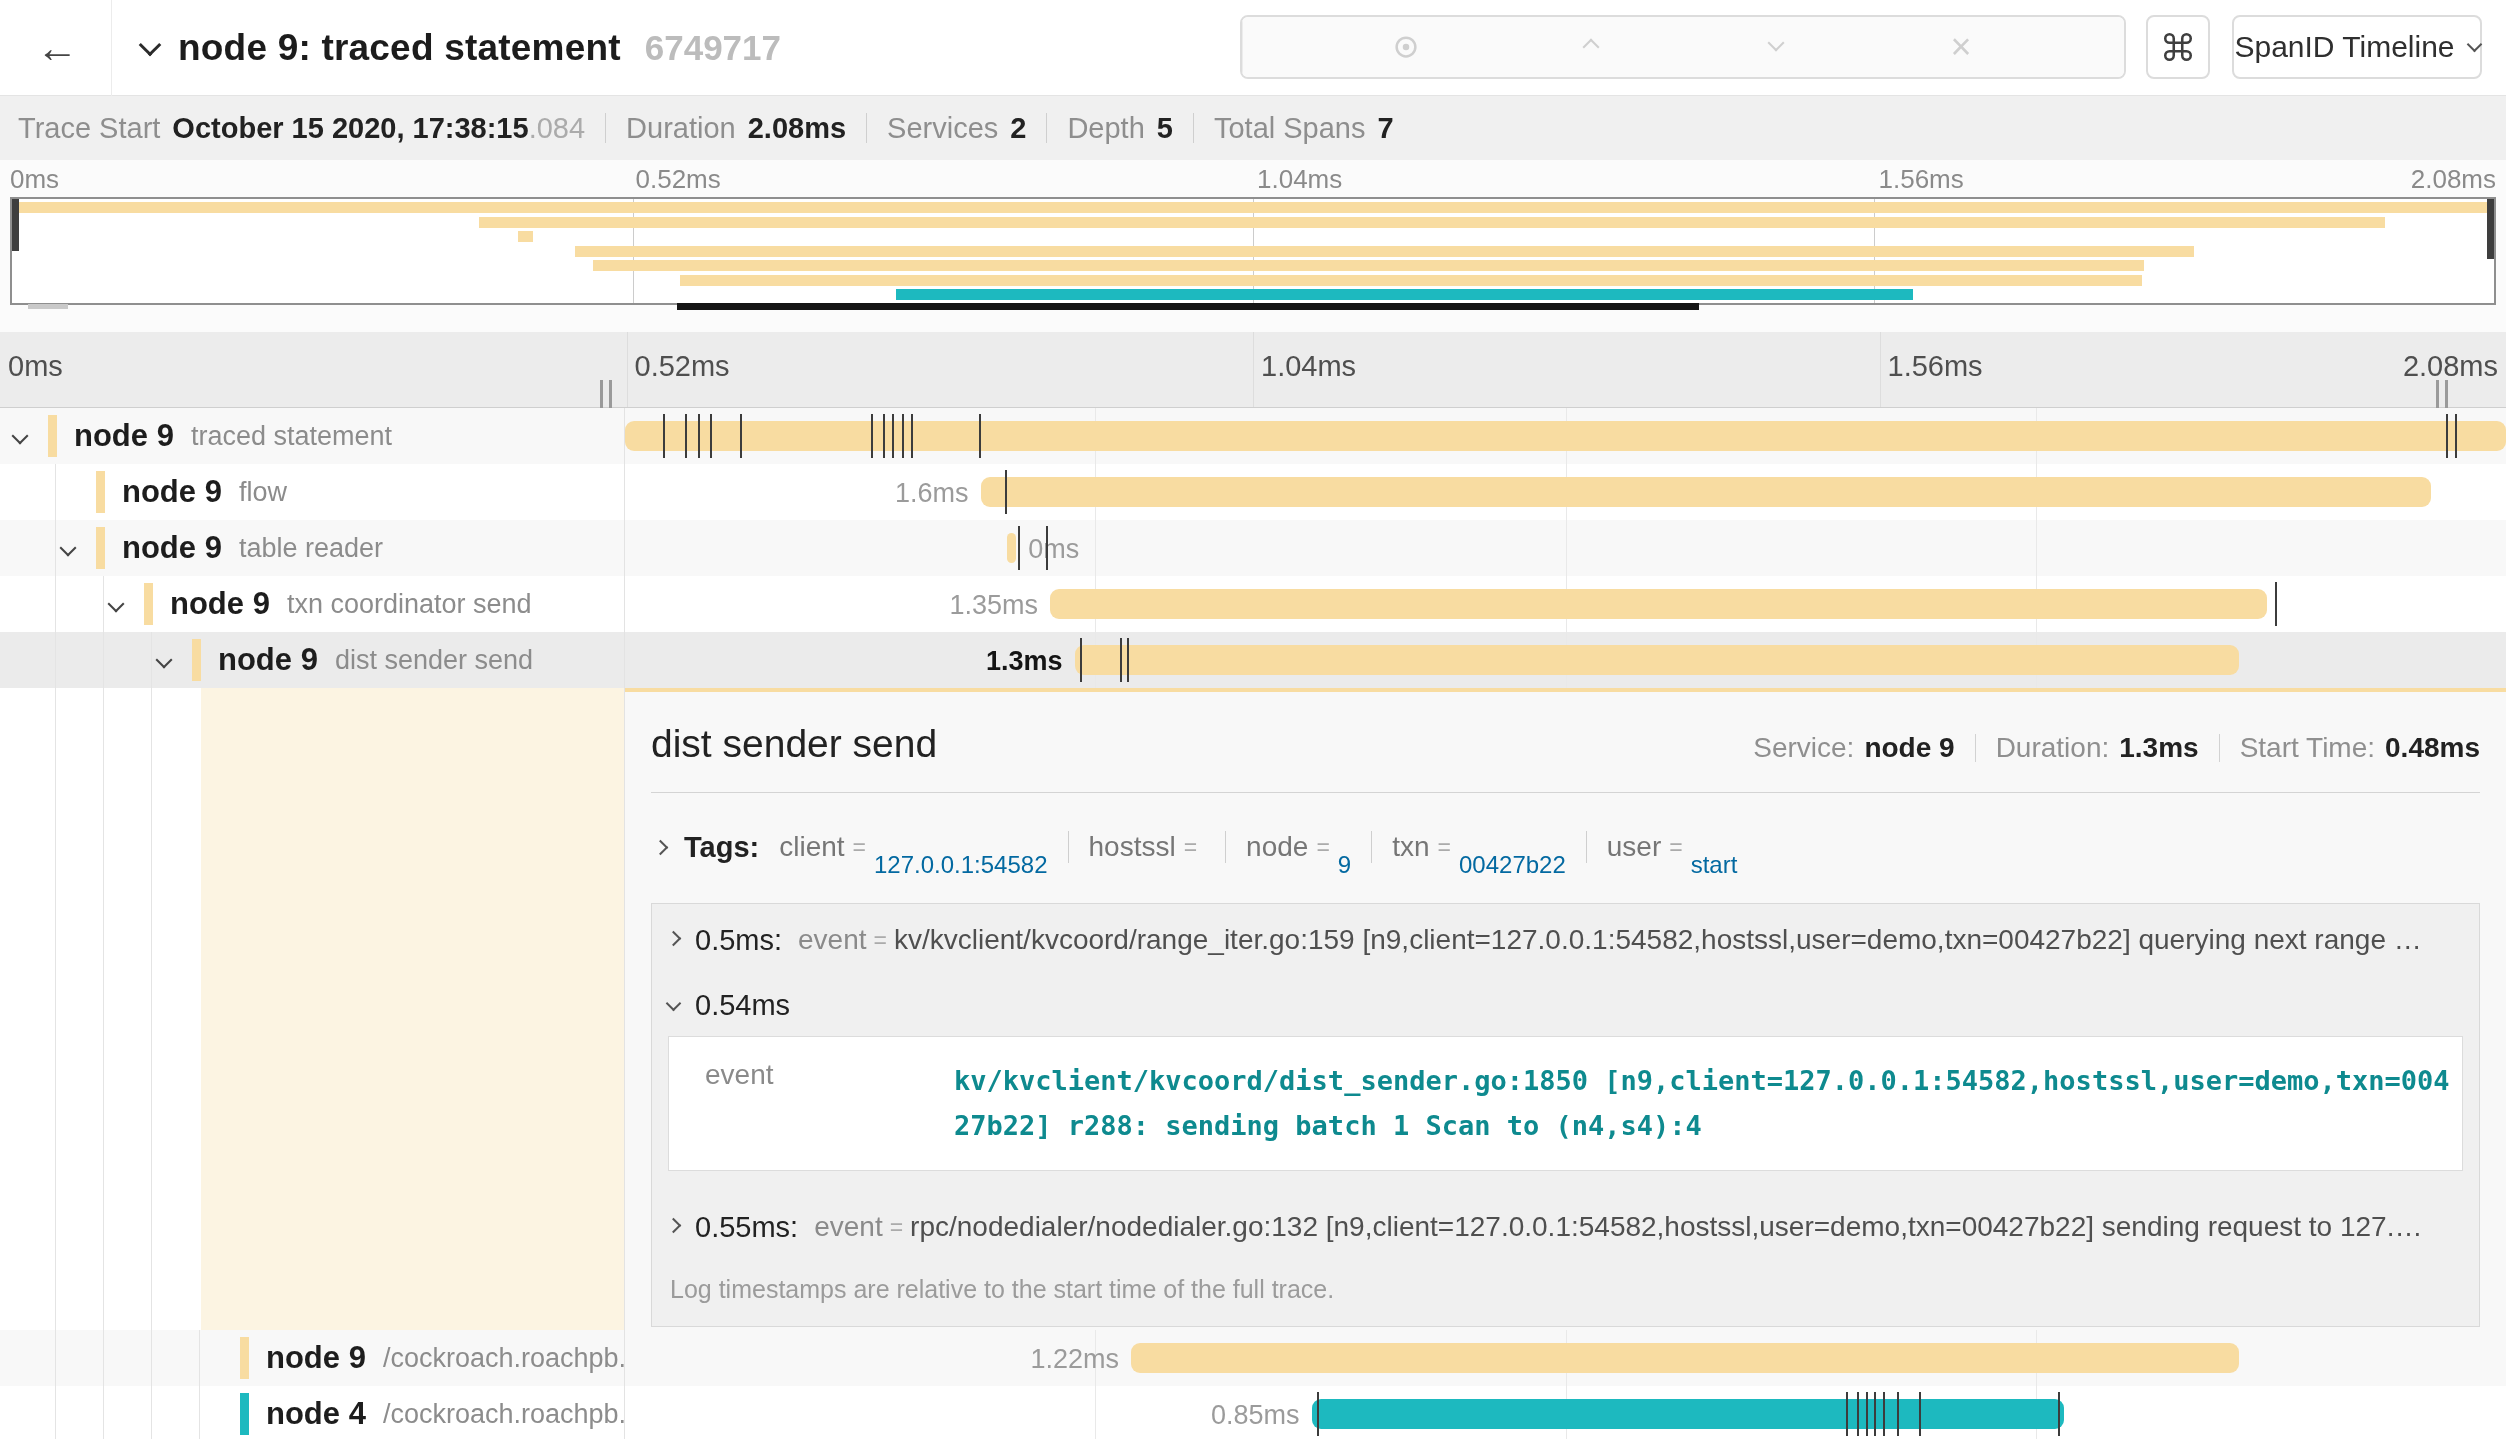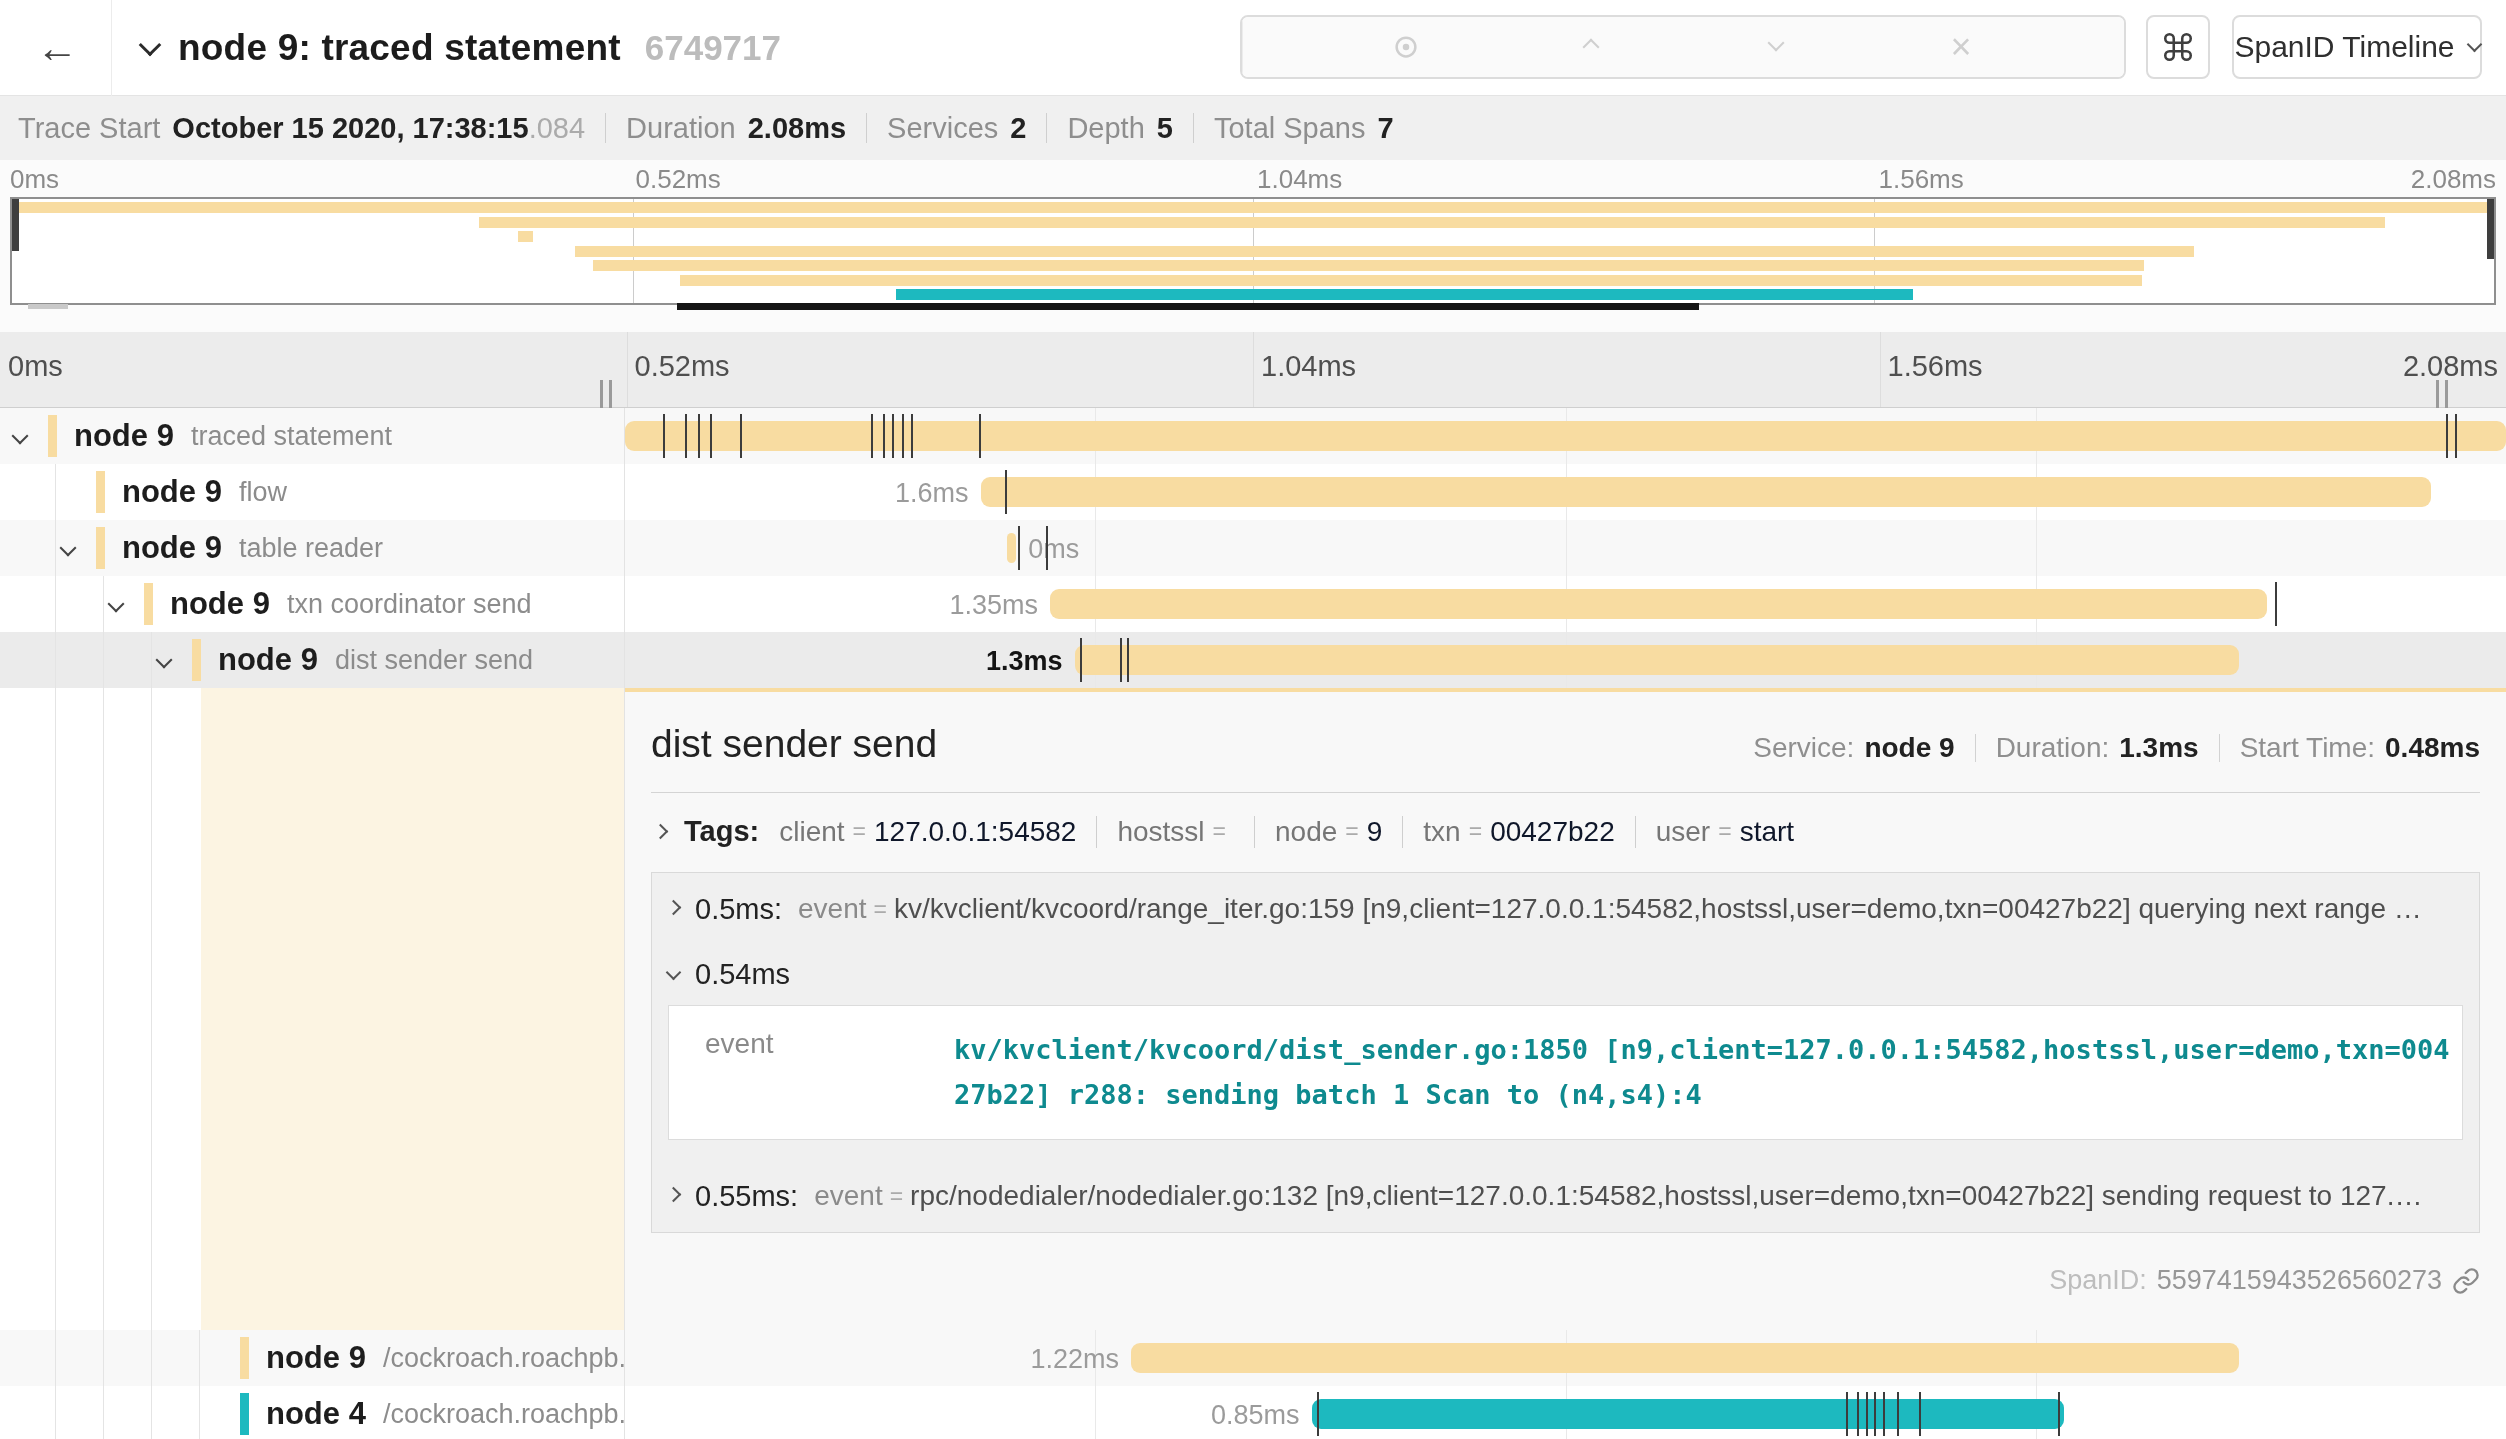--- a/index.html
+++ b/index.html
@@ -105,21 +105,21 @@
   #dp-meta { display:flex; align-items:baseline; }
   .meta-label { font-size:28px; color:#8f8f8f; margin-right:10px; }
   .meta-value { font-size:28px; font-weight:700; color:#222; }
   .meta-sep { width:1px; height:28px; background:#d2d2d2; margin:0 20px; align-self:center; }
   #dp-divider { height:1px; background:#d4d4d4; margin-top:26px; }
   #dp-tags { display:flex; align-items:center; margin-top:22px; padding-left:4px; }
   #dp-tags .chev { width:11px; height:11px; border-width:2.5px; color:#555; margin-right:18px; }
   #tags-label { font-size:29px; font-weight:700; color:#222; margin-right:20px; }
   .tag-key { font-size:28px; color:#767676; }
   .tag-eq { font-size:23px; color:#ababab; margin:0 8px; }
-  .tag-value { font-size:28px; color:#0f172a; }
+  .tag-value { font-size:24px; color:#0369a1;margin-top:36px; }
   .tag-sep { width:1px; height:32px; background:#cfcfcf; margin:0 20px; }
 
   #logs-box { margin-top:24px; border:1px solid #d9d9d9; background:#f0f0f0; }
   #logs-header { height:56px; background:#e2e2e2; border-bottom:1px solid #cdcdcd; display:flex; align-items:center; padding-left:18px; cursor:pointer; }
   #logs-header .chev { width:11px; height:11px; border-width:2.5px; color:#444; margin-right:18px; margin-top:-4px; }
   #logs-title { font-size:29px; font-weight:700; color:#222; }
   #logs-count { font-size:29px; color:#555; margin-left:10px; }
   .log-entry-row { display:flex; align-items:center; padding-left:16px; height:72px; white-space:nowrap; overflow:hidden; cursor:pointer; }
   .log-entry-row.exp { height:58px; }
   .log-entry-row .chev { flex:0 0 auto; width:11px; height:11px; border-width:2.5px; color:#555; margin-right:16px; margin-top:-3px; }
@@ -434,20 +434,21 @@
               <div class="v">kv/kvclient/kvcoord/dist_sender.go:1850 [n9,client=127.0.0.1:54582,hostssl,user=demo,txn=00427b22] r288: sending batch 1 Scan to (n4,s4):4</div>
             </div>
             <div class="log-entry-row">
               <i class="chev right"></i>
               <span class="log-time">0.55ms:</span>
               <span class="log-key">event</span>
               <span class="log-eq">=</span>
               <span class="log-val">rpc/nodedialer/nodedialer.go:132 [n9,client=127.0.0.1:54582,hostssl,user=demo,txn=00427b22] sending request to 127.…</span>
             </div>
           </div>
+        <div id="logs-footer">Log timestamps are relative to the start time of the full trace.</div>
       </div>
       <div id="dp-spanid">
         <span id="spanid-label">SpanID:</span>
         <span id="spanid-value">5597415943526560273</span>
         <span id="spanid-link">
           <svg width="28" height="28" viewBox="0 0 24 24" fill="none" stroke="currentColor" stroke-width="2" stroke-linecap="round" stroke-linejoin="round">
               <path d="M10 13a5 5 0 0 0 7.54.54l3-3a5 5 0 0 0-7.07-7.07l-1.72 1.71"></path>
               <path d="M14 11a5 5 0 0 0-7.54-.54l-3 3a5 5 0 0 0 7.07 7.07l1.71-1.71"></path>
             </svg>
         </span>

